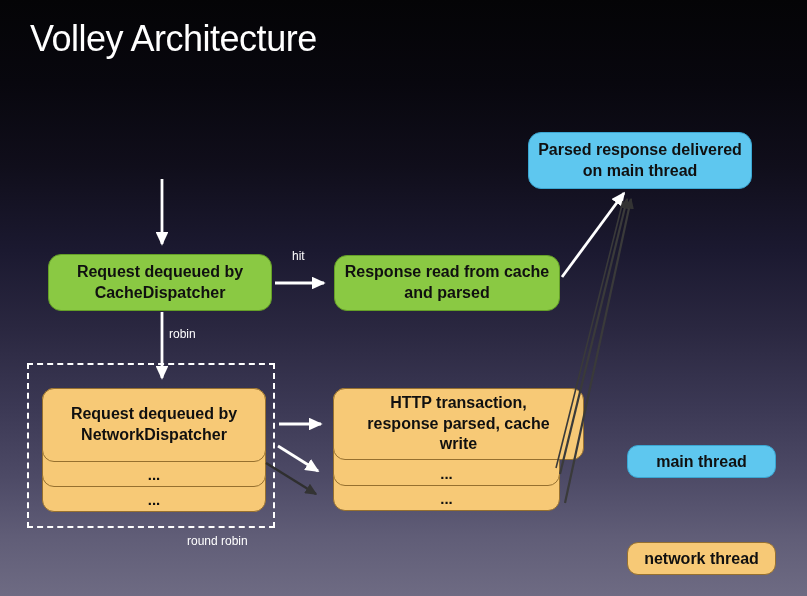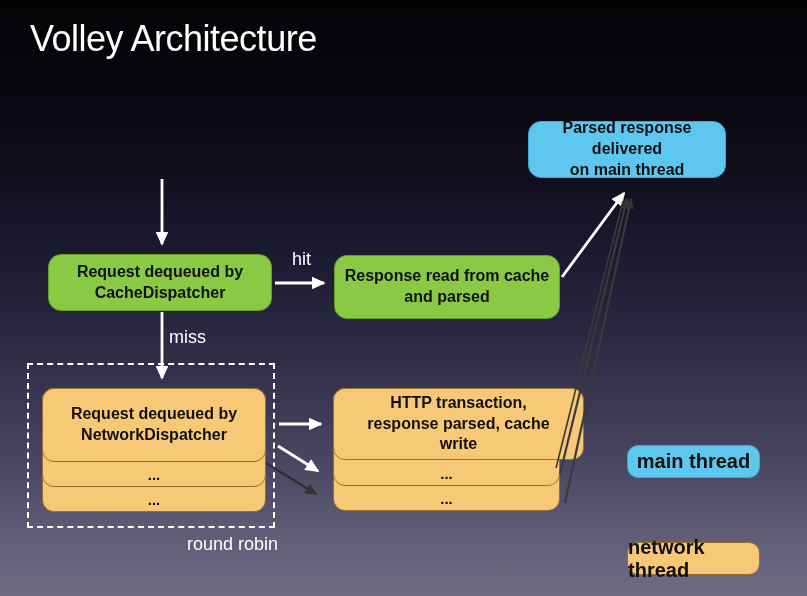--- a/index.html
+++ b/index.html
@@ -26,46 +26,46 @@
   .stack-front{display:flex;align-items:center;justify-content:center;text-align:center;
     color:#101010;font-weight:bold;font-size:16px;line-height:1.3;white-space:pre-line;z-index:4;}
   .stack-mid{z-index:3;}
   .stack-back{z-index:2;}
   .dots{position:absolute;left:0;right:0;bottom:2px;text-align:center;
     color:#101010;font-weight:bold;font-size:15px;line-height:18px;}
   .dashed-frame{
     position:absolute;left:27px;top:363px;width:248px;height:165px;
     border:2px dashed #ffffff;box-sizing:border-box;z-index:1;
   }
-  .elabel{position:absolute;color:#ffffff;font-size:18px;z-index:5;}
+  .elabel{position:absolute;color:#ffffff;font-size:12px;z-index:5;}
   .pill{
-    position:absolute;left:627px;width:133px;height:33px;border-radius:11px;
+    position:absolute;left:627px;width:149px;height:33px;border-radius:11px;
     display:flex;align-items:center;justify-content:center;
-    color:#101010;font-weight:bold;font-size:20px;box-sizing:border-box;z-index:3;
+    color:#101010;font-weight:bold;font-size:16px;box-sizing:border-box;z-index:3;
   }
   .pill-blue  {top:445px;background:#5ec7ef;border:1px solid #3aa6d2;}
   .pill-green {top:496px;background:#8ac943;border:1px solid #649f27;}
   .pill-orange{top:542px;background:#f7c976;border:1px solid #96702f;}
   .arrows{position:absolute;left:0;top:0;z-index:6;pointer-events:none;}
 </style>
 </head>
 <body>
 
 <div class="stage">
 
   <h1 class="title">Volley Architecture</h1>
 
   <div class="dashed-frame"></div>
 
-  <div class="node blue" style="left:528px;top:121px;width:198px;height:57px;">Parsed response delivered
+  <div class="node blue" style="left:528px;top:132px;width:224px;height:57px;">Parsed response delivered
 on main thread</div>
 
   <div class="node green" style="left:48px;top:254px;width:224px;height:57px;">Request dequeued by
 CacheDispatcher</div>
-  <div class="node green" style="left:334px;top:255px;width:226px;height:64px;">Response read from cache
+  <div class="node green" style="left:334px;top:255px;width:226px;height:56px;">Response read from cache
 and parsed</div>
 
   <div>
     <div class="orangebox stack-back" style="left:42px;top:388px;width:224px;height:124px;">
       <div class="dots">...</div>
     </div>
     <div class="orangebox stack-mid" style="left:42px;top:388px;width:224px;height:99px;">
       <div class="dots">...</div>
     </div>
     <div class="orangebox stack-front" style="left:42px;top:388px;width:224px;height:74px;">Request dequeued by
@@ -78,21 +78,21 @@
     </div>
     <div class="orangebox stack-mid" style="left:333px;top:388px;width:227px;height:98px;">
       <div class="dots">...</div>
     </div>
     <div class="orangebox stack-front" style="left:333px;top:388px;width:251px;height:72px;">HTTP transaction,
 response parsed, cache
 write</div>
   </div>
 
   <div class="elabel" style="left:292px;top:249px;">hit</div>
-  <div class="elabel" style="left:169px;top:327px;">miss</div>
+  <div class="elabel" style="left:169px;top:327px;">robin</div>
   <div class="elabel" style="left:187px;top:534px;">round robin</div>
 
   <div class="pill pill-blue">main thread</div>
   <div class="pill pill-orange">network thread</div>
 
   <svg class="arrows" width="807" height="596" viewBox="0 0 807 596">
     <defs>
       <marker id="aw" viewBox="0 0 5 4.6" markerWidth="5" markerHeight="4.6" refX="4.4" refY="2.3" orient="auto">
         <path d="M0,0 L5,2.3 L0,4.6 Z" fill="#ffffff"></path>
       </marker>

